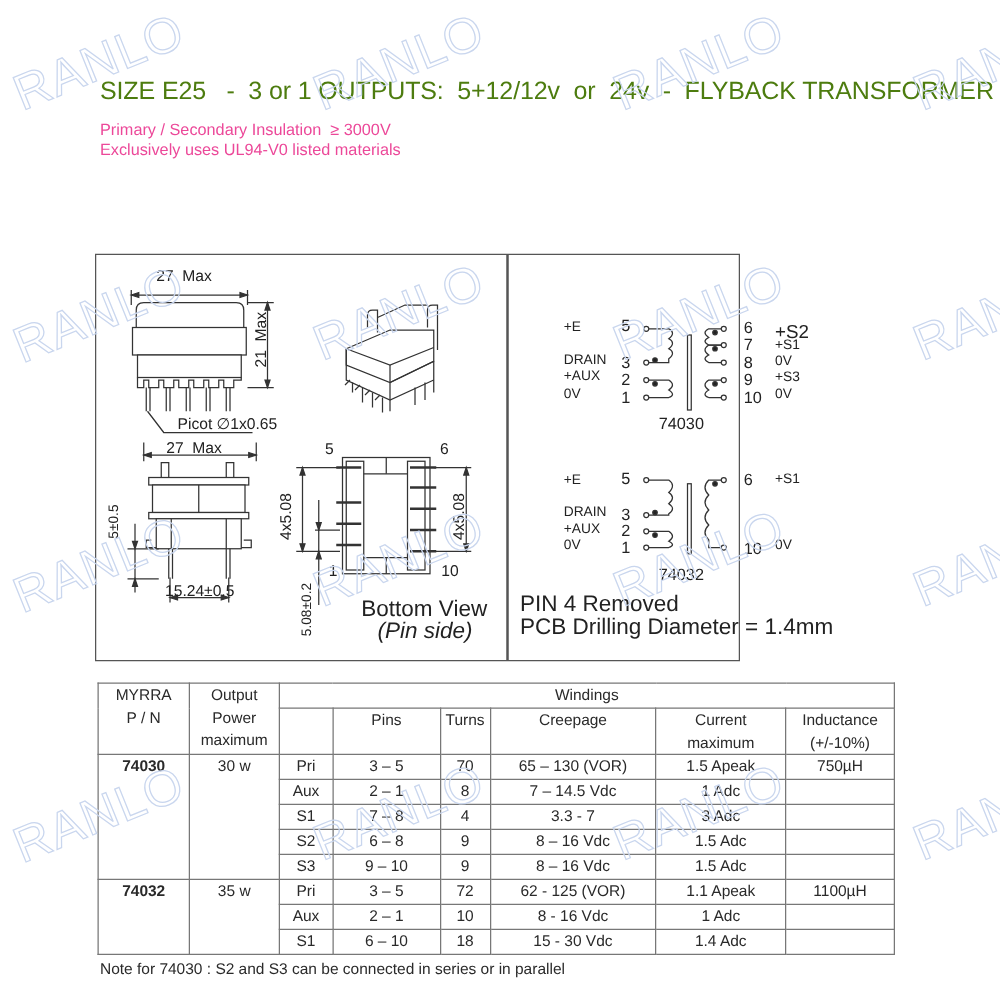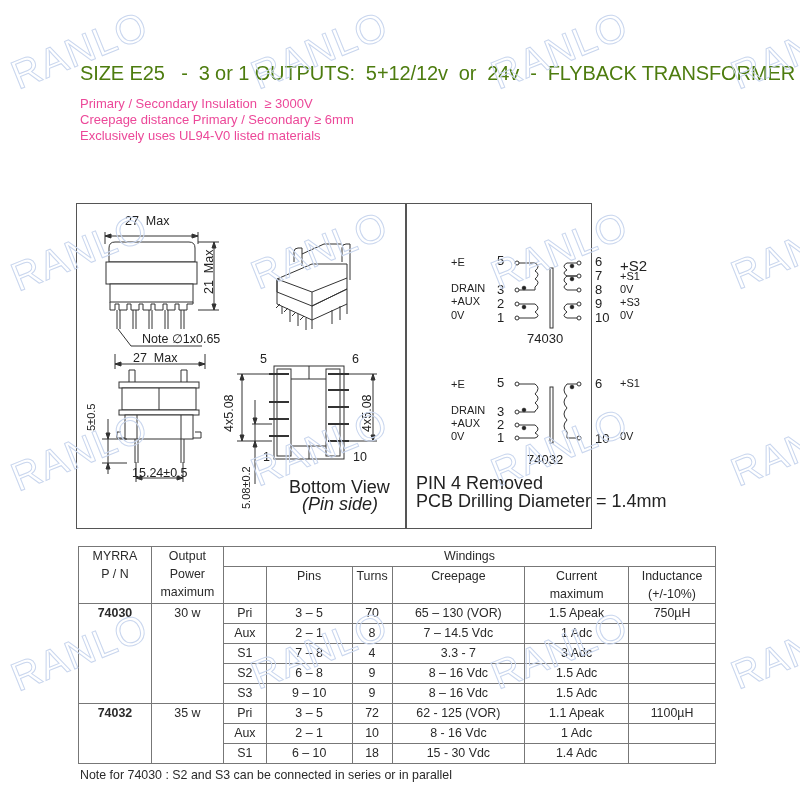--- a/index.html
+++ b/index.html
@@ -34,21 +34,20 @@
 <div class="wm" style="left:728px;top:425px;">RANLO</div>
 <div class="wm" style="left:8px;top:630px;">RANLO</div>
 <div class="wm" style="left:248px;top:628px;">RANLO</div>
 <div class="wm" style="left:488px;top:628px;">RANLO</div>
 <div class="wm" style="left:728px;top:628px;">RANLO</div>
 
 <div class="title">SIZE E25   -  3 or 1 OUTPUTS:  5+12/12v  or  24v  -  FLYBACK TRANSFORMER</div>
 
 <div class="specs">
   <div>Primary / Secondary Insulation  ≥ 3000V</div>
-  <div>Creepage distance Primary / Secondary ≥ 6mm</div>
   <div>Exclusively uses UL94-V0 listed materials</div>
 </div>
 
 <div class="panel">
   <div class="divider"></div>
 
   <svg width="328" height="323" style="position:absolute;left:0;top:0;">
     <g stroke="#333" stroke-width="1" fill="none">
 
       <line x1="28" y1="28" x2="28" y2="40"></line>
@@ -152,21 +151,21 @@
       <polygon points="296,237 294,231 298,231" fill="#333"></polygon>
       <line x1="175" y1="220" x2="195" y2="220"></line>
       <line x1="178" y1="196" x2="178" y2="280"></line>
       <polygon points="178,220 176,214 180,214" fill="#333"></polygon>
       <polygon points="178,237 176,243 180,243" fill="#333"></polygon>
     </g>
   </svg>
 
   <div class="dlabel" style="left:48px;top:10px;">27  Max</div>
   <div class="dlabel" style="left:125px;top:62px;transform:rotate(-90deg);transform-origin:left top;top:90px;">21  Max</div>
-  <div class="dlabel" style="left:65px;top:127px;">Note ∅1x0.65</div>
+  <div class="dlabel" style="left:65px;top:127px;">Picot ∅1x0.65</div>
   <div class="dlabel" style="left:56px;top:147px;">27  Max</div>
   <div class="dlabel" style="left:8px;top:227px;transform:rotate(-90deg);transform-origin:left top;font-size:11px;">5±0.5</div>
   <div class="dlabel" style="left:55px;top:262px;">15.24±0.5</div>
   <div class="dlabel" style="left:183px;top:148px;">5</div>
   <div class="dlabel" style="left:275px;top:148px;">6</div>
   <div class="dlabel" style="left:186px;top:246px;">1</div>
   <div class="dlabel" style="left:276px;top:246px;">10</div>
   <div class="dlabel" style="left:145px;top:228px;transform:rotate(-90deg);transform-origin:left top;">4x5.08</div>
   <div class="dlabel" style="left:283px;top:228px;transform:rotate(-90deg);transform-origin:left top;">4x5.08</div>
   <div class="dlabel" style="left:163px;top:305px;transform:rotate(-90deg);transform-origin:left top;font-size:11px;">5.08±0.2</div>

